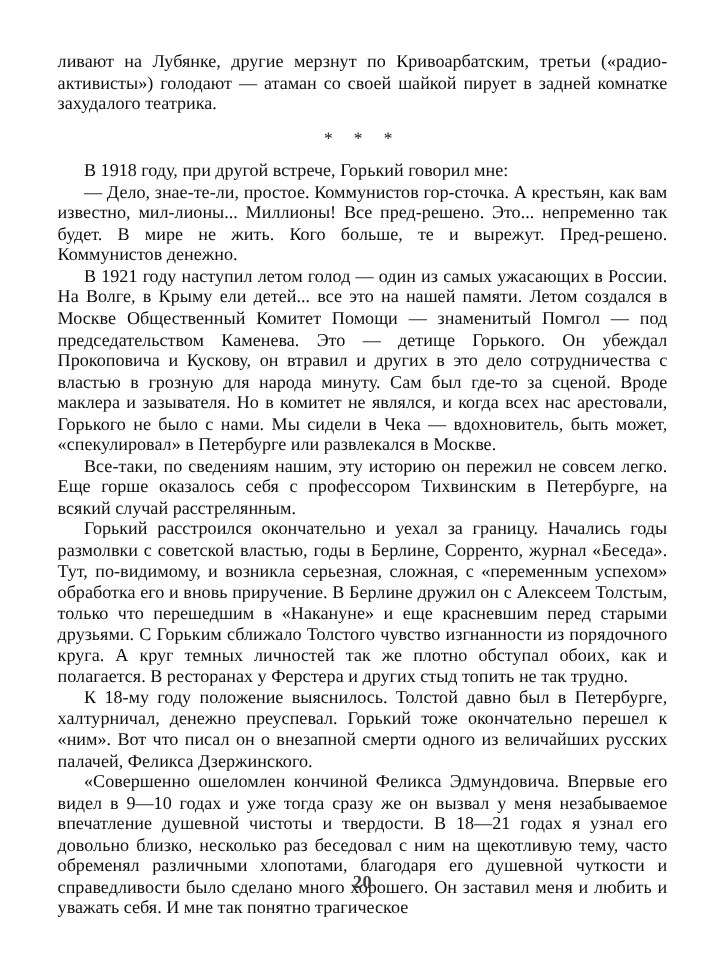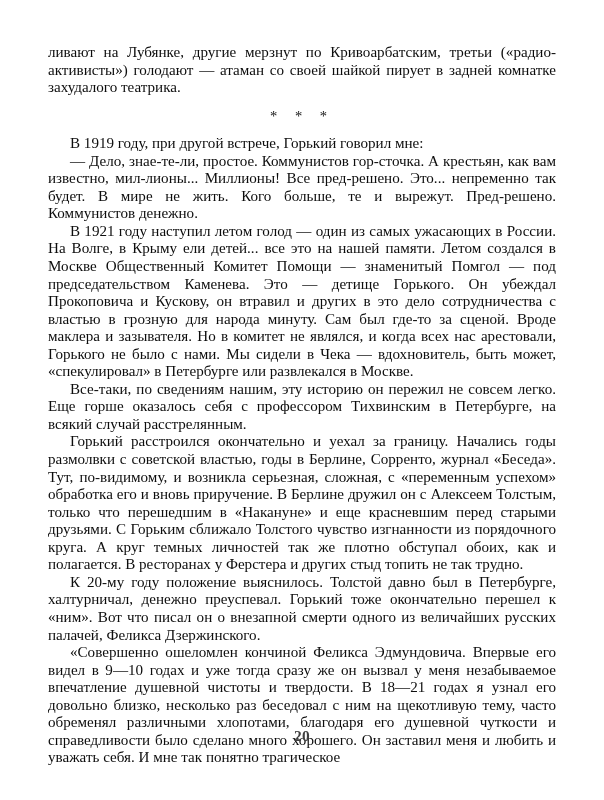--- a/index.html
+++ b/index.html
@@ -65,31 +65,31 @@
 <body>
 
 <div class="page">
 
   <div class="text-block">
 
     <p class="para no-indent">ливают на Лубянке, другие мерзнут по Кривоарбатским, третьи («радио­активисты») голодают — атаман со своей шайкой пирует в задней ком­натке захудалого театрика.</p>
 
     <p class="separator">* * *</p>
 
-    <p class="para">В 1919 году, при другой встрече, Горький говорил мне:</p>
+    <p class="para">В 1918 году, при другой встрече, Горький говорил мне:</p>
 
     <p class="para">— Дело, знае-те-ли, простое. Коммунистов гор-сточка. А крестьян, как вам известно, мил-лионы... Миллионы! Все пред-решено. Это... непременно так будет. В мире не жить. Кого больше, те и вырежут. Пред-решено. Коммунистов денежно.</p>
 
     <p class="para">В 1921 году наступил летом голод — один из самых ужасающих в России. На Волге, в Крыму ели детей... все это на нашей памяти. Летом создался в Москве Общественный Комитет Помощи — знаменитый Помгол — под председательством Каменева. Это — детище Горького. Он убеждал Прокоповича и Кускову, он втравил и других в это дело сотрудничества с властью в грозную для народа минуту. Сам был где-то за сценой. Вроде маклера и зазывателя. Но в комитет не являлся, и когда всех нас арестовали, Горького не было с нами. Мы сидели в Чека — вдохновитель, быть может, «спекулировал» в Петербурге или развлекался в Москве.</p>
 
     <p class="para">Все-таки, по сведениям нашим, эту историю он пережил не совсем легко. Еще горше оказалось себя с профессором Тихвинским в Петербурге, на всякий случай расстрелянным.</p>
 
     <p class="para">Горький расстроился окончательно и уехал за границу. Начались годы размолвки с советской властью, годы в Берлине, Сорренто, журнал «Беседа». Тут, по-видимому, и возникла серьезная, сложная, с «переменным успехом» обработка его и вновь приручение. В Берлине дружил он с Алексеем Толстым, только что перешедшим в «Накануне» и еще красневшим перед старыми друзьями. С Горьким сближало Толстого чувство изгнанности из порядочного круга. А круг темных личностей так же плотно обступал обоих, как и полагается. В ресторанах у Ферстера и других стыд топить не так трудно.</p>
 
-    <p class="para">К 20-му году положение выяснилось. Толстой давно был в Петербурге, халтурничал, денежно преуспевал. Горький тоже окончательно перешел к «ним». Вот что писал он о внезапной смерти одного из величайших русских палачей, Феликса Дзержинского.</p>
+    <p class="para">К 18-му году положение выяснилось. Толстой давно был в Петербурге, халтурничал, денежно преуспевал. Горький тоже окончательно перешел к «ним». Вот что писал он о внезапной смерти одного из величайших русских палачей, Феликса Дзержинского.</p>
 
     <p class="para">«Совершенно ошеломлен кончиной Феликса Эдмундовича. Впервые его видел в 9—10 годах и уже тогда сразу же он вызвал у меня незабываемое впечатление душевной чистоты и твердости. В 18—21 годах я узнал его довольно близко, несколько раз беседовал с ним на щекотливую тему, часто обременял различными хлопотами, благодаря его душевной чуткости и справедливости было сделано много хорошего. Он заставил меня и любить и уважать себя. И мне так понятно трагическое</p>
 
   </div>
 
   <div class="page-number">20</div>
 
 </div>
 
 </body></html>

